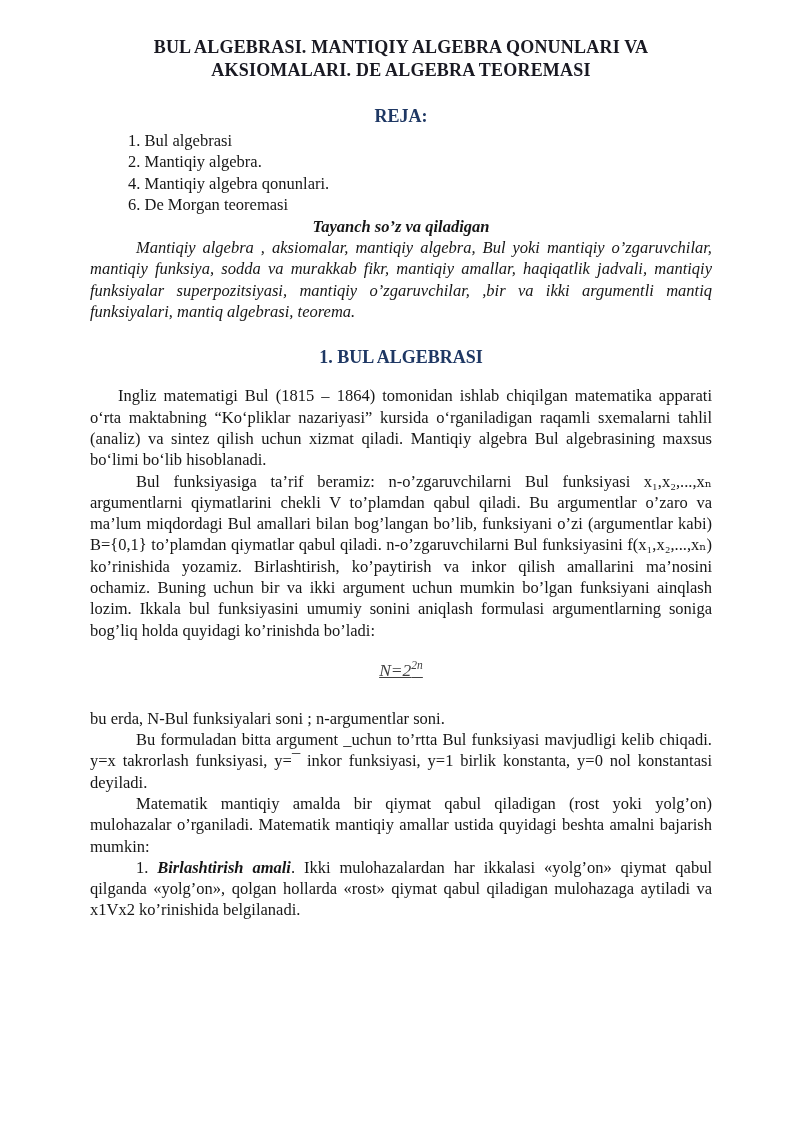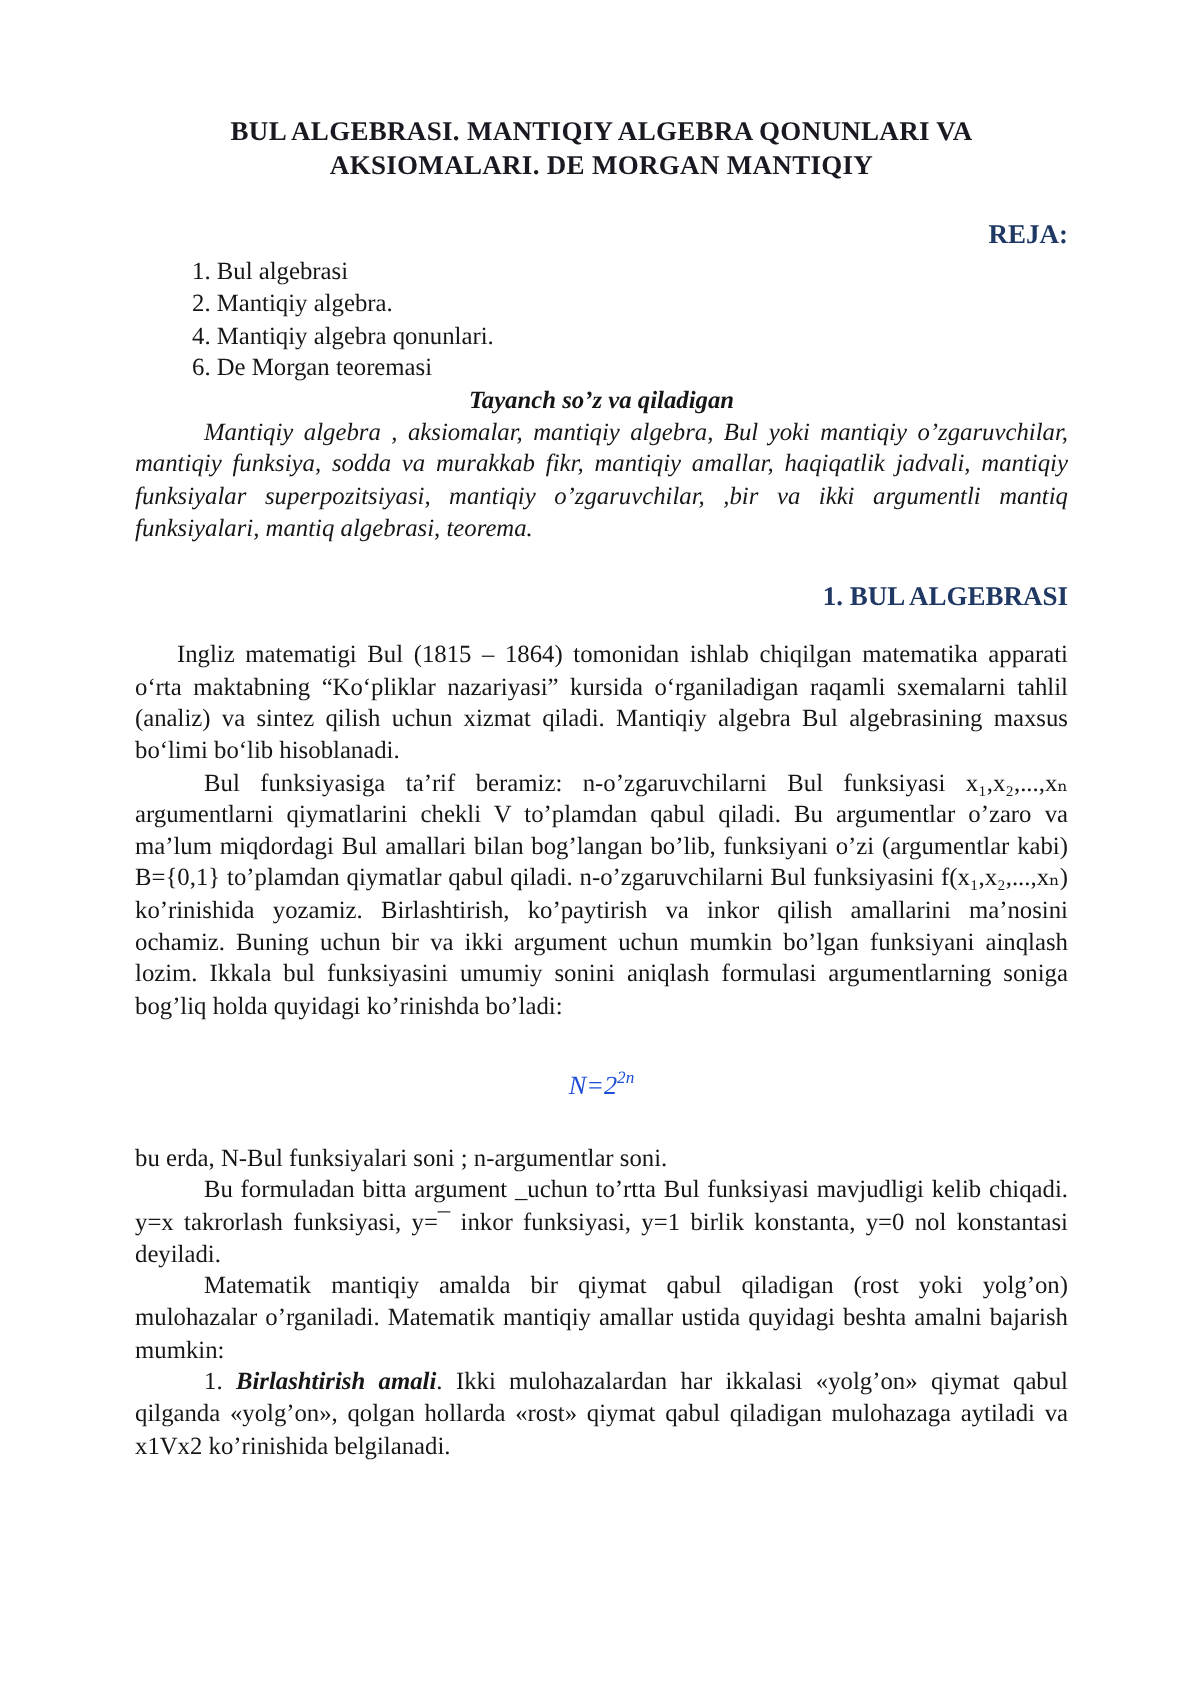--- a/index.html
+++ b/index.html
@@ -1,60 +1,60 @@
 <!DOCTYPE html>
 <html><head>
 <meta charset="utf-8">
 <style>
   html,body{margin:0;padding:0;background:#ffffff;}
   body{
     width:800px;height:1131px;overflow:hidden;
     font-family:"Liberation Serif","DejaVu Serif","DejaVu Sans",serif;
     color:#161616;
   }
-  .page{box-sizing:border-box;width:800px;height:930px;padding:76px 88px 0 90px;background:#ffffff;border-radius:18px;}
+  .page{box-sizing:border-box;width:800px;height:930px;padding:36px 88px 0 90px;background:#ffffff;border-radius:18px;}
   .doc-title{
     margin:0 0 23px 0;text-align:center;font-weight:bold;
     font-size:18px;line-height:23px;color:#191922;letter-spacing:.2px;
   }
   .h-blue{
-    margin:0;text-align:right;font-weight:bold;
+    margin:0;text-align:center;font-weight:bold;
     font-size:18px;line-height:22px;color:#1f3864;
   }
   .reja-list{margin:3px 0 0 38px;font-size:16.5px;line-height:21.3px;}
   .kw-head{
     margin:1px 0 0 0;text-align:center;font-weight:bold;font-style:italic;
     font-size:16.5px;line-height:21px;
   }
   p.body-par{
     margin:0;text-align:justify;font-size:16.5px;line-height:21.3px;
   }
   .ind28{text-indent:28px;}
   .ind46{text-indent:46px;}
   .italic{font-style:italic;}
   .sec-head{margin:24px 0 17px 0;}
   .formula{
-    margin:32px 0 27px 0;text-align:center;
-    font-size:17.5px;font-style:italic;color:#1d4ed8;
+    margin:18px 0 27px 0;text-align:center;
+    font-size:17.5px;font-style:italic;color:#404040;text-decoration:underline;
   }
   .formula sup{font-size:11.5px;font-style:italic;}
   .formula-caption{
     margin:0 0 3px 136px;font-size:16.5px;line-height:21.3px;text-align:left;
   }
   .eq-par{line-height:22.8px;}
   .bold-italic{font-weight:bold;font-style:italic;}
 </style>
 </head>
 <body>
 
 <div class="page">
 
   <h1 class="doc-title">
     <span>BUL ALGEBRASI. MANTIQIY ALGEBRA QONUNLARI VA</span><br>
-    <span>AKSIOMALARI. DE MORGAN MANTIQIY</span>
+    <span>AKSIOMALARI. DE ALGEBRA TEOREMASI</span>
   </h1>
 
   <h2 class="h-blue">REJA:</h2>
 
   <div class="reja-list">
     <div>1. Bul algebrasi</div>
     <div>2. Mantiqiy algebra.</div>
     <div>4. Mantiqiy algebra qonunlari.</div>
     <div>6. De Morgan teoremasi</div>
   </div>

